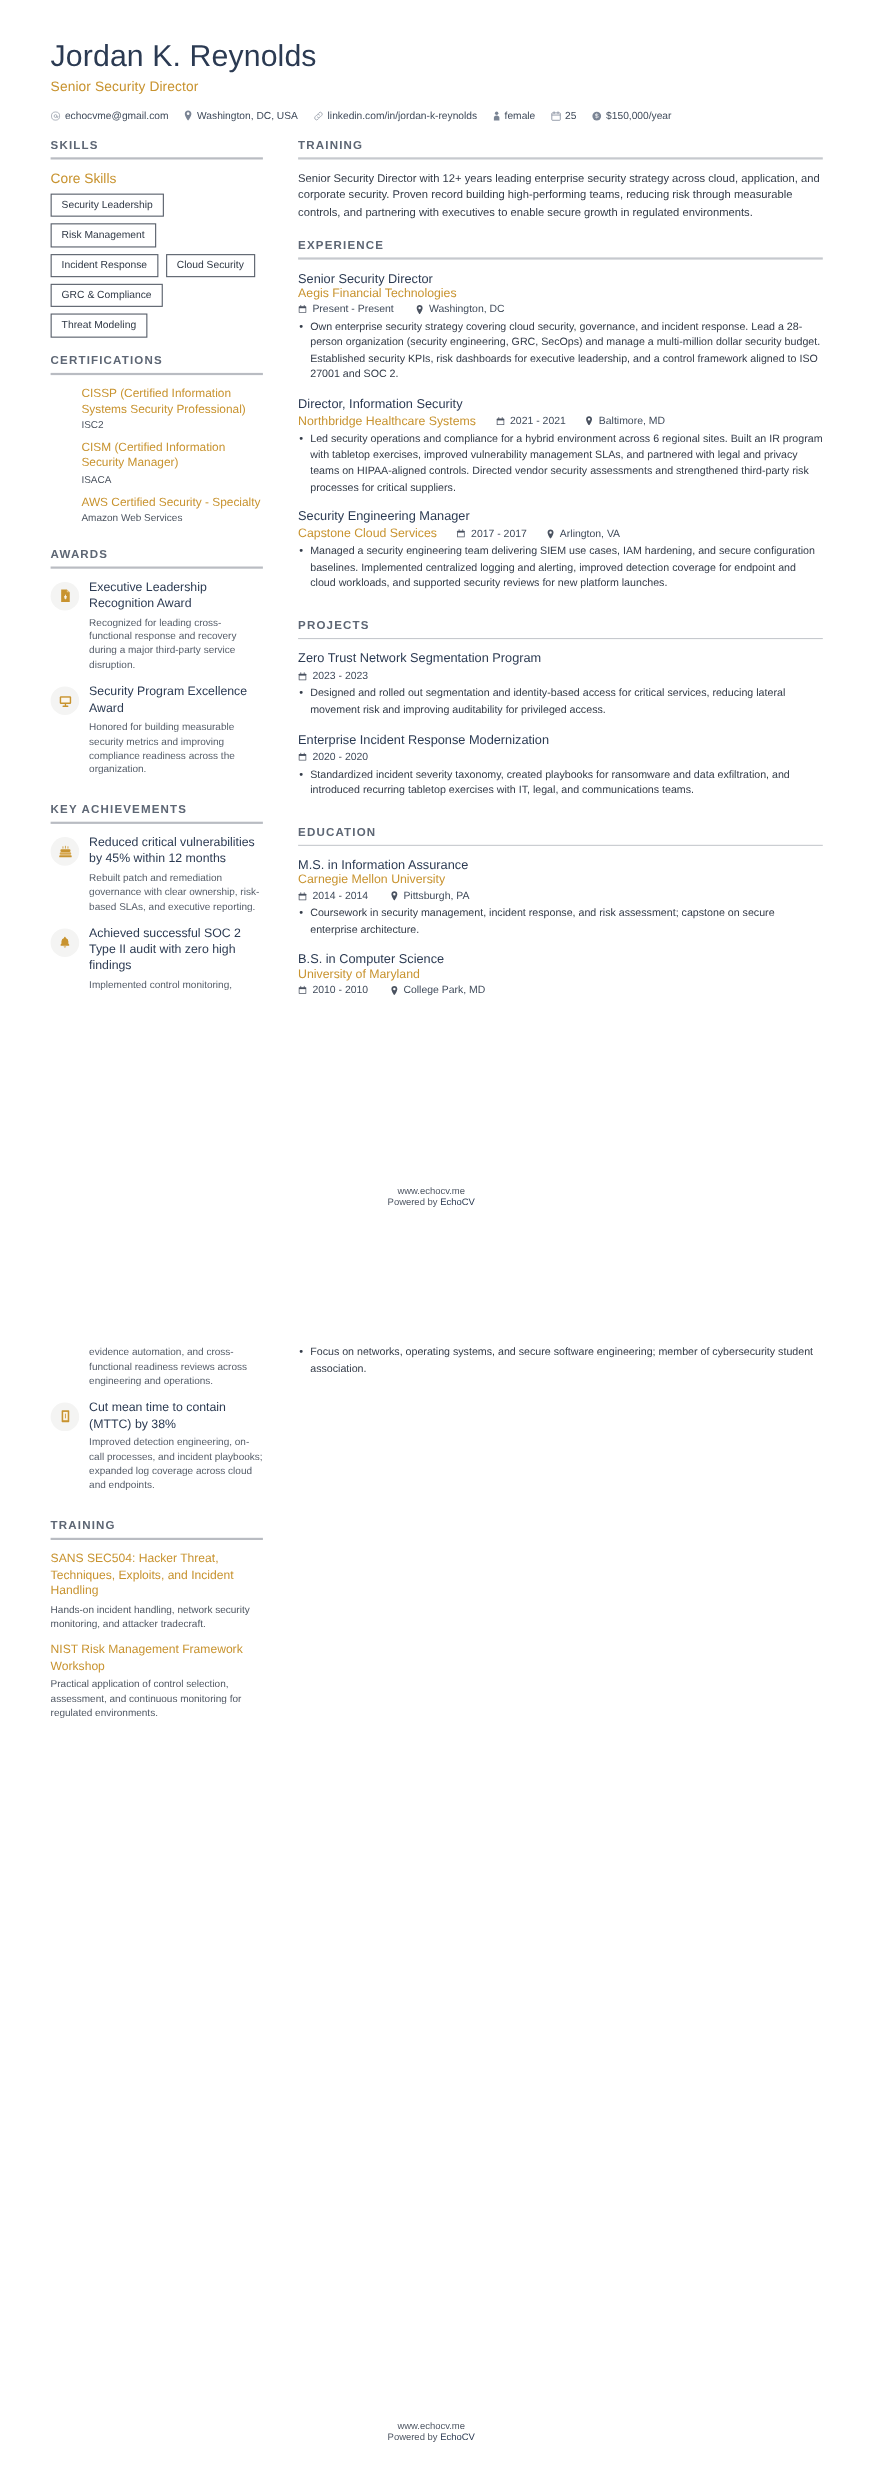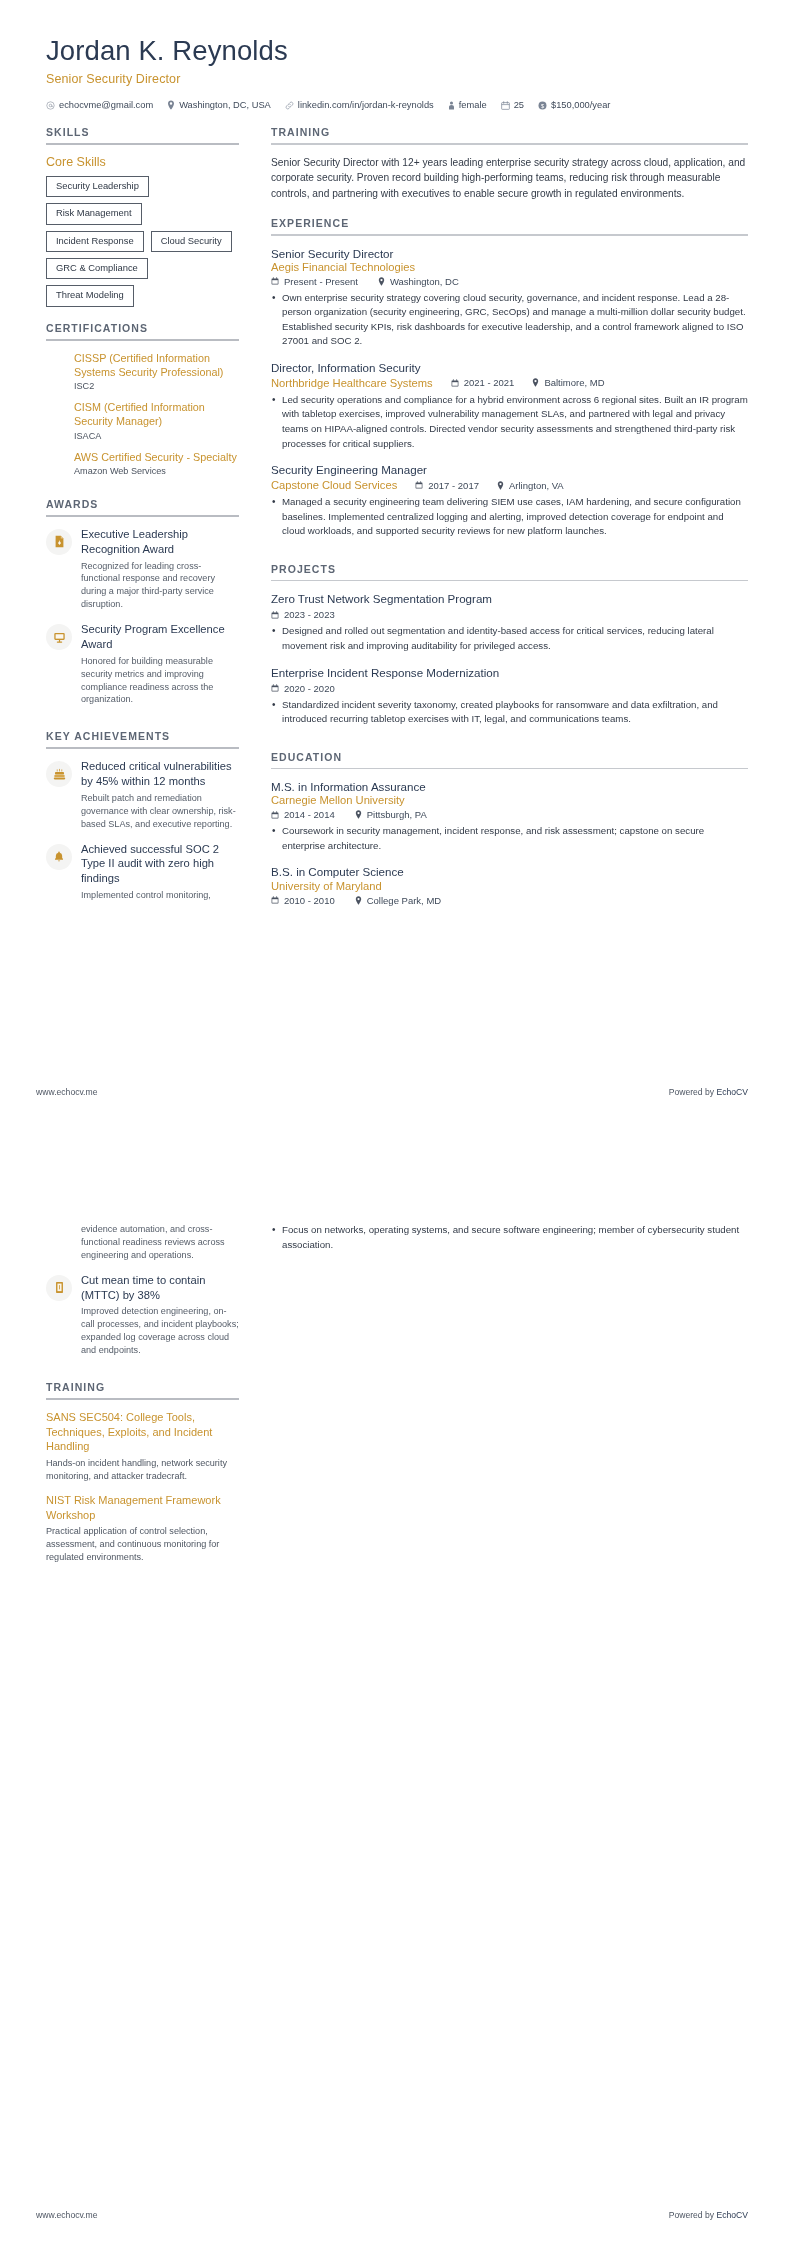--- a/index.html
+++ b/index.html
@@ -184,20 +184,21 @@
   
   .footer {
     position: absolute;
     left: 36px; right: 46px;
     bottom: 26px;
     display: flex;
     justify-content: space-between;
     align-items: center;
     font-size: 8.6px;
     color: #4e5663;
+    flex-direction: column;
   }
   .footer .pw { font-weight: 400; }
   .footer .brand { color: #2b3a52; }
 </style>
 </head>
 <body>
 
 <div class="page">
 
   <div class="sheet">
@@ -630,21 +631,21 @@
           </div>
         </div>
 
         <div class="spacer-sec"></div>
 
         <div class="sec">
           <div class="sec-title">TRAINING</div>
           <div class="sec-rule"></div>
 
           <div class="tr">
-            <div class="tr-name">SANS SEC504: College Tools, Techniques, Exploits, and Incident Handling</div>
+            <div class="tr-name">SANS SEC504: Hacker Threat, Techniques, Exploits, and Incident Handling</div>
             <div class="tr-desc">Hands-on incident handling, network security monitoring, and attacker tradecraft.</div>
           </div>
           <div class="tr">
             <div class="tr-name">NIST Risk Management Framework Workshop</div>
             <div class="tr-desc">Practical application of control selection, assessment, and continuous monitoring for regulated environments.</div>
           </div>
         </div>
       </div>
 
       <div class="col-right">

